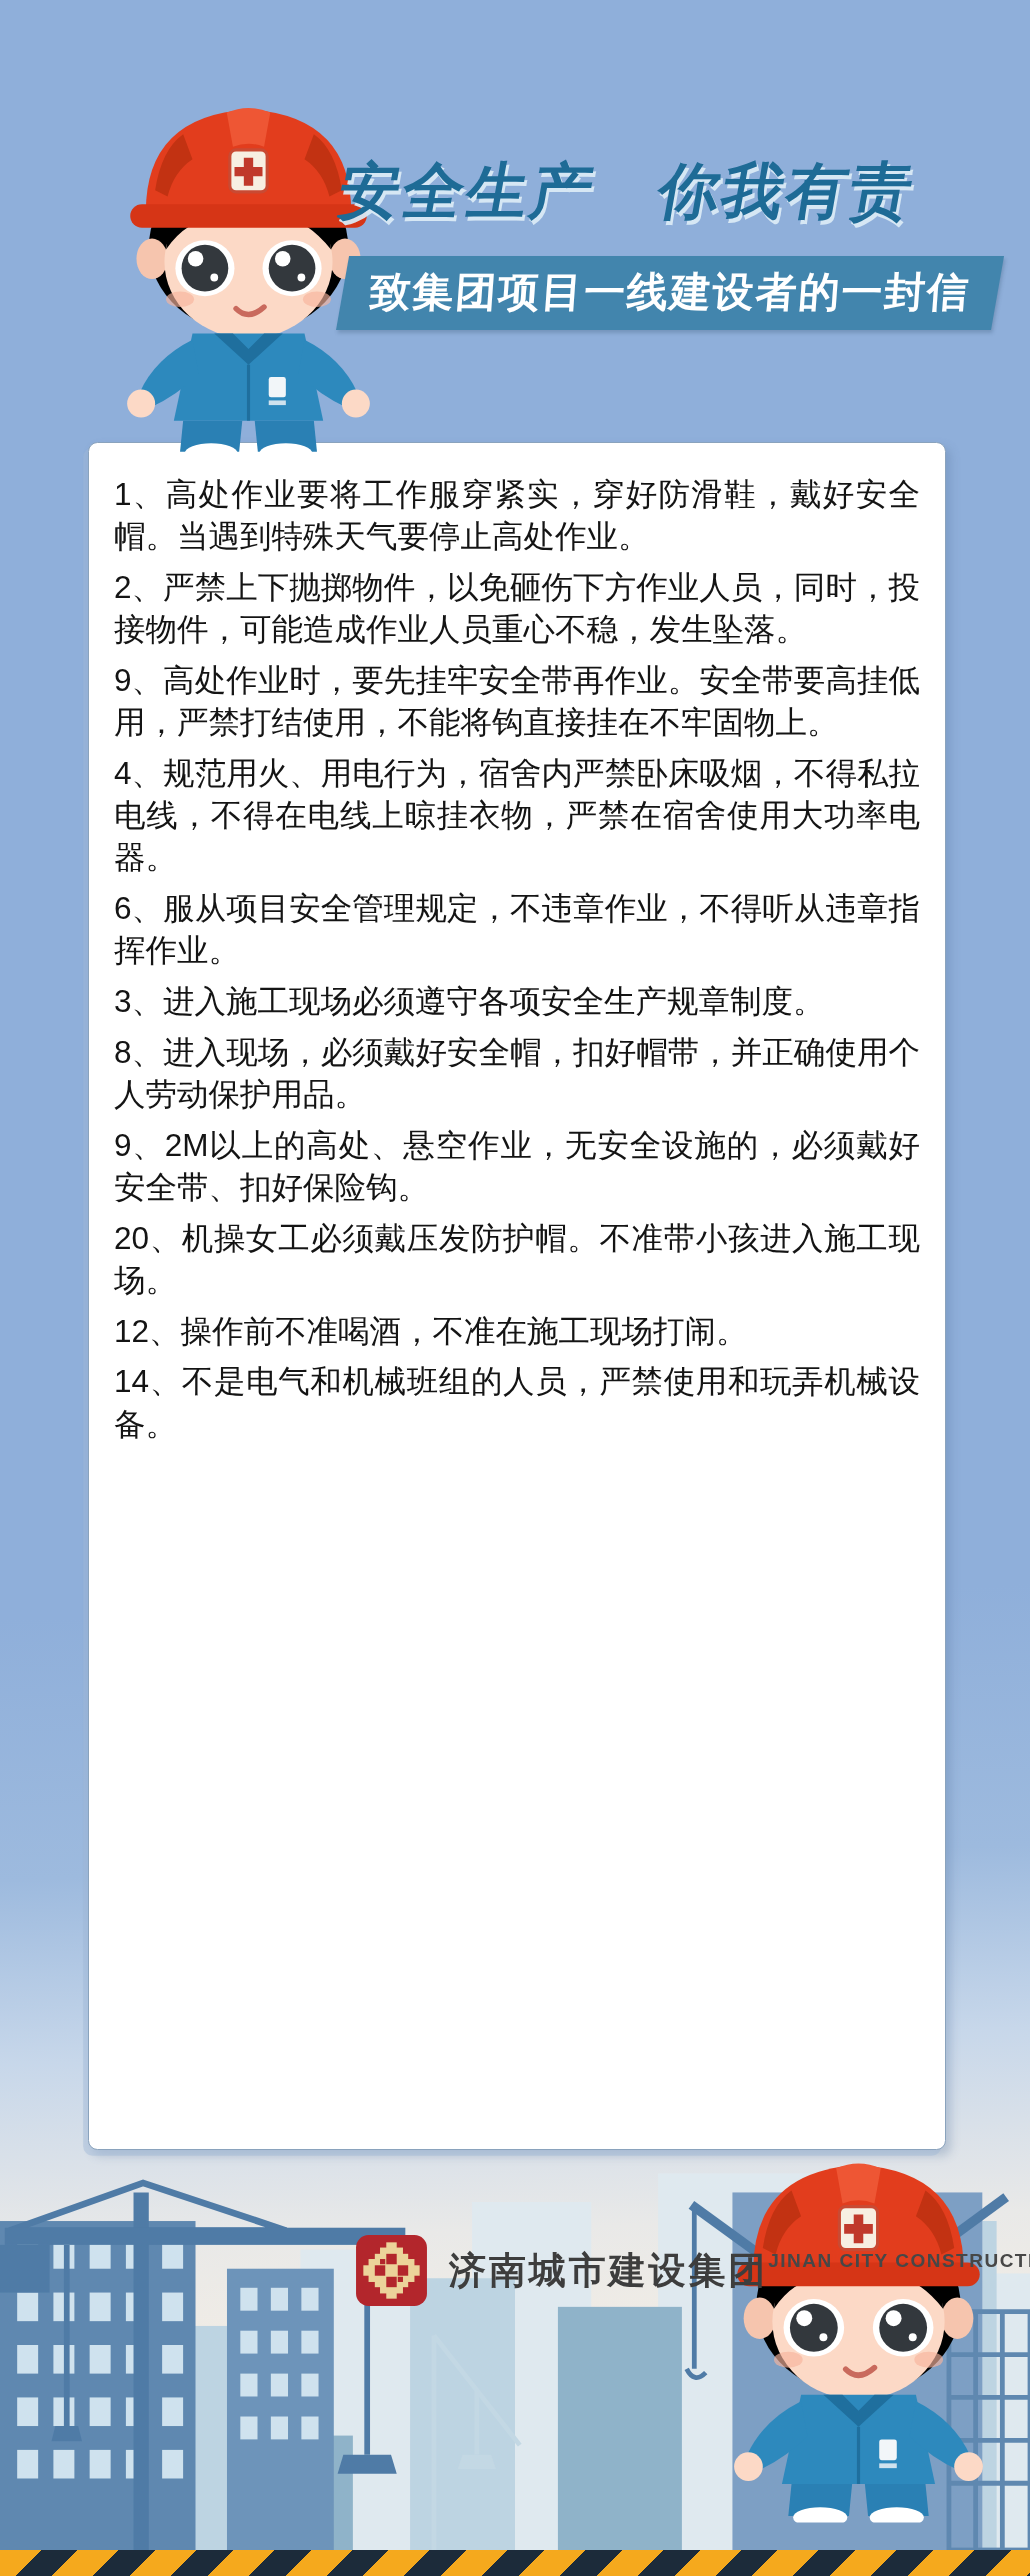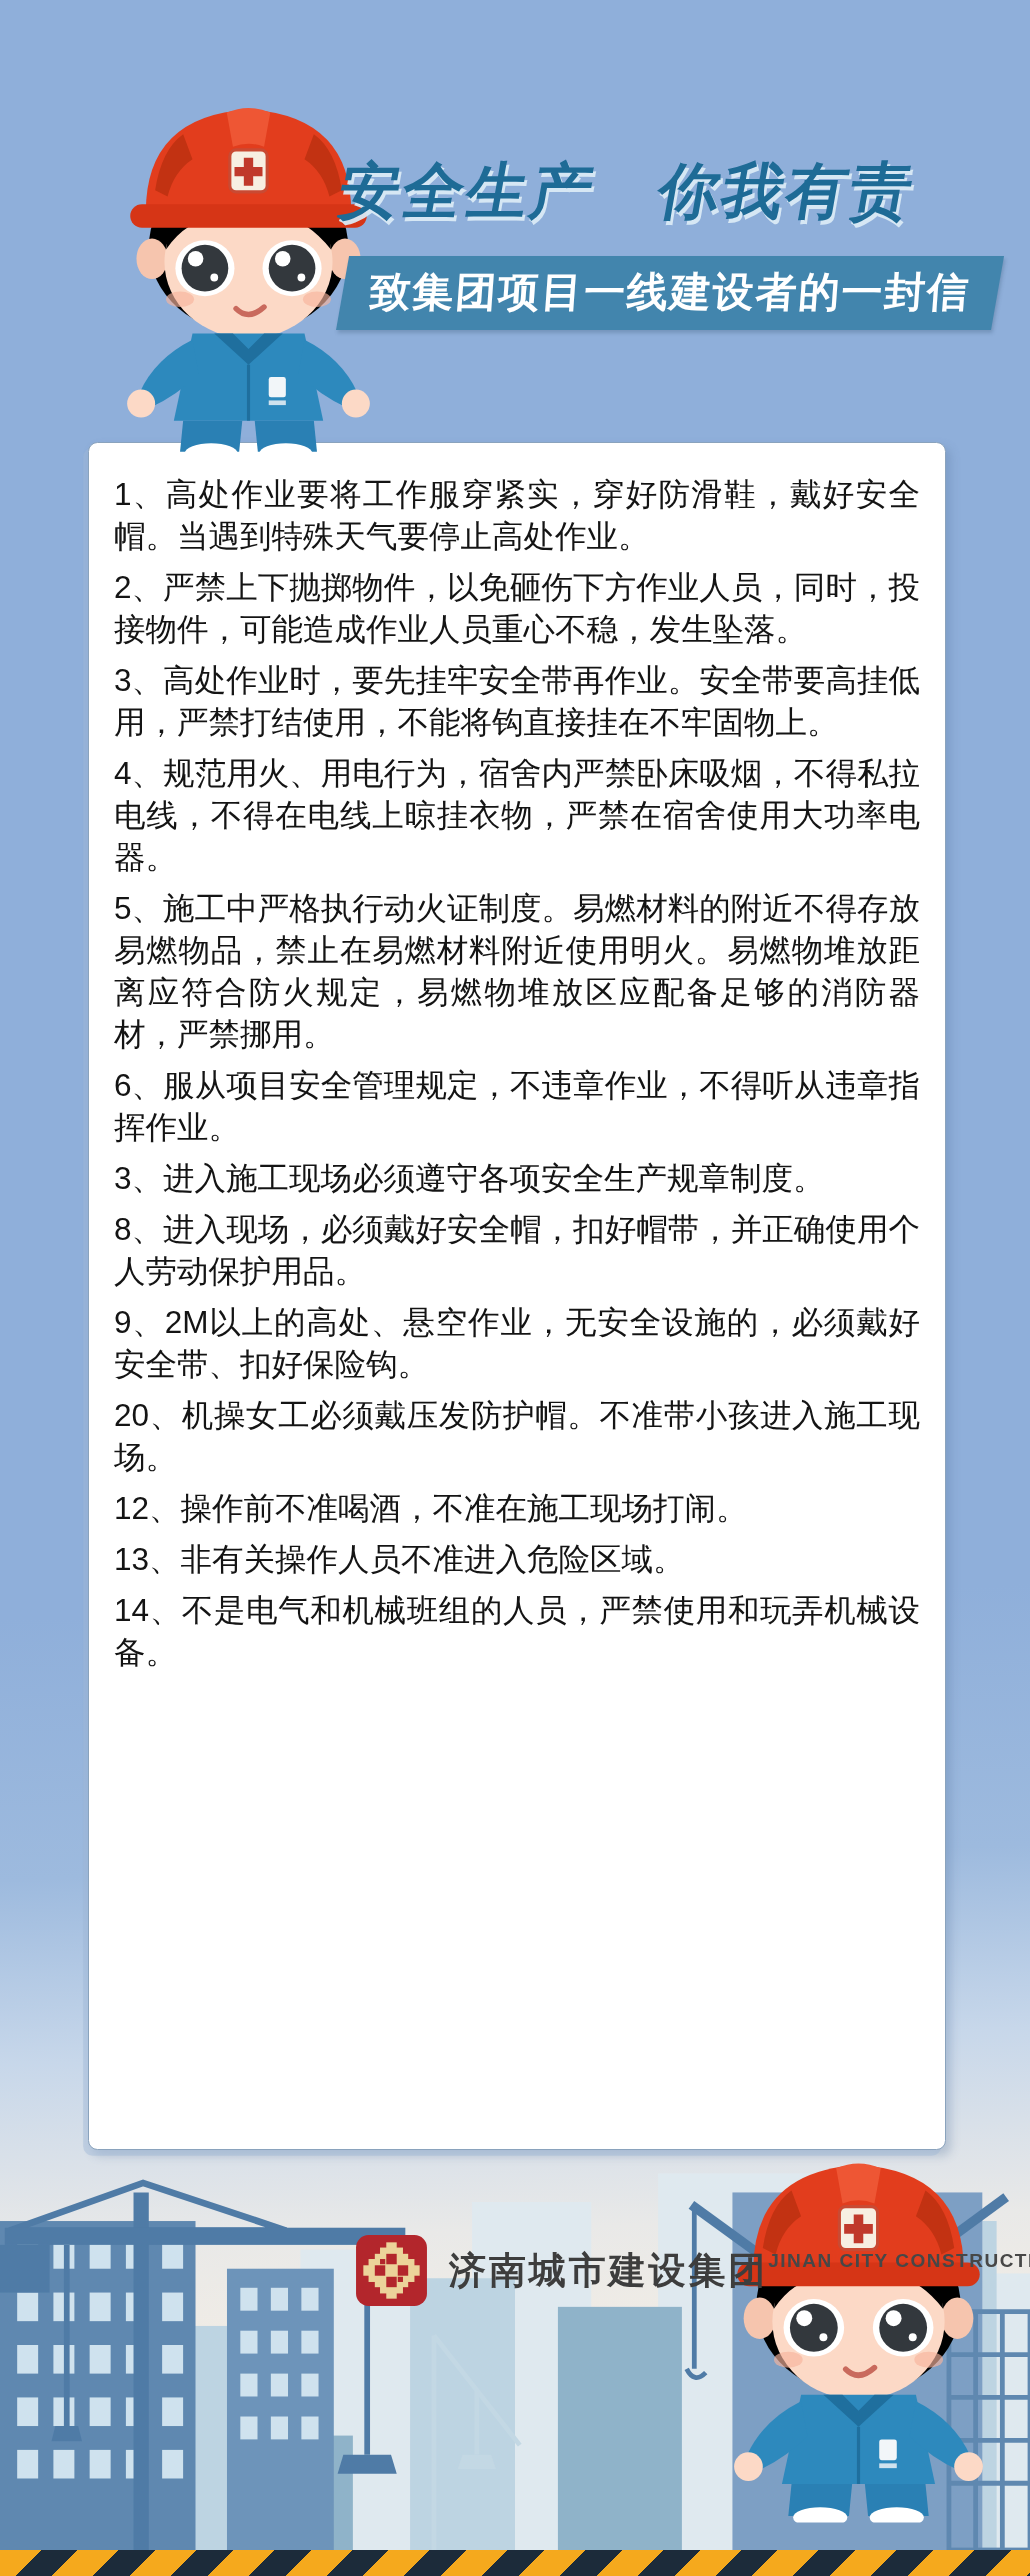--- a/index.html
+++ b/index.html
@@ -248,30 +248,28 @@
     <div class="main-title">安全生产　你我有责</div>
     <div class="subtitle-banner">
       <span class="inner">致集团项目一线建设者的一封信</span>
     </div>
   </div>
 
   <div class="letter-card">
     <div>
         <p class="letter-item">1、高处作业要将工作服穿紧实，穿好防滑鞋，戴好安全帽。当遇到特殊天气要停止高处作业。</p>
         <p class="letter-item">2、严禁上下抛掷物件，以免砸伤下方作业人员，同时，投接物件，可能造成作业人员重心不稳，发生坠落。</p>
-        <p class="letter-item">3、高处作业时，要先挂牢安全带再作业。安全带要高挂低用，严禁打结使用，不能将钩直接挂在不牢固物上。</p>
+        <p class="letter-item">9、高处作业时，要先挂牢安全带再作业。安全带要高挂低用，严禁打结使用，不能将钩直接挂在不牢固物上。</p>
         <p class="letter-item">4、规范用火、用电行为，宿舍内严禁卧床吸烟，不得私拉电线，不得在电线上晾挂衣物，严禁在宿舍使用大功率电器。</p>
-        <p class="letter-item">5、施工中严格执行动火证制度。易燃材料的附近不得存放易燃物品，禁止在易燃材料附近使用明火。易燃物堆放距离应符合防火规定，易燃物堆放区应配备足够的消防器材，严禁挪用。</p>
         <p class="letter-item">6、服从项目安全管理规定，不违章作业，不得听从违章指挥作业。</p>
         <p class="letter-item">3、进入施工现场必须遵守各项安全生产规章制度。</p>
         <p class="letter-item">8、进入现场，必须戴好安全帽，扣好帽带，并正确使用个人劳动保护用品。</p>
         <p class="letter-item">9、2M以上的高处、悬空作业，无安全设施的，必须戴好安全带、扣好保险钩。</p>
         <p class="letter-item">20、机操女工必须戴压发防护帽。不准带小孩进入施工现场。</p>
         <p class="letter-item">12、操作前不准喝酒，不准在施工现场打闹。</p>
-        <p class="letter-item">13、非有关操作人员不准进入危险区域。</p>
         <p class="letter-item">14、不是电气和机械班组的人员，严禁使用和玩弄机械设备。</p>
       </div>
   </div>
 
   <svg class="worker worker-girl" viewBox="0 0 200 250">
     <use href="#worker-sym"></use>
   </svg>
   <svg class="worker worker-boy" viewBox="0 0 200 250">
     <use href="#worker-sym"></use>
   </svg>

